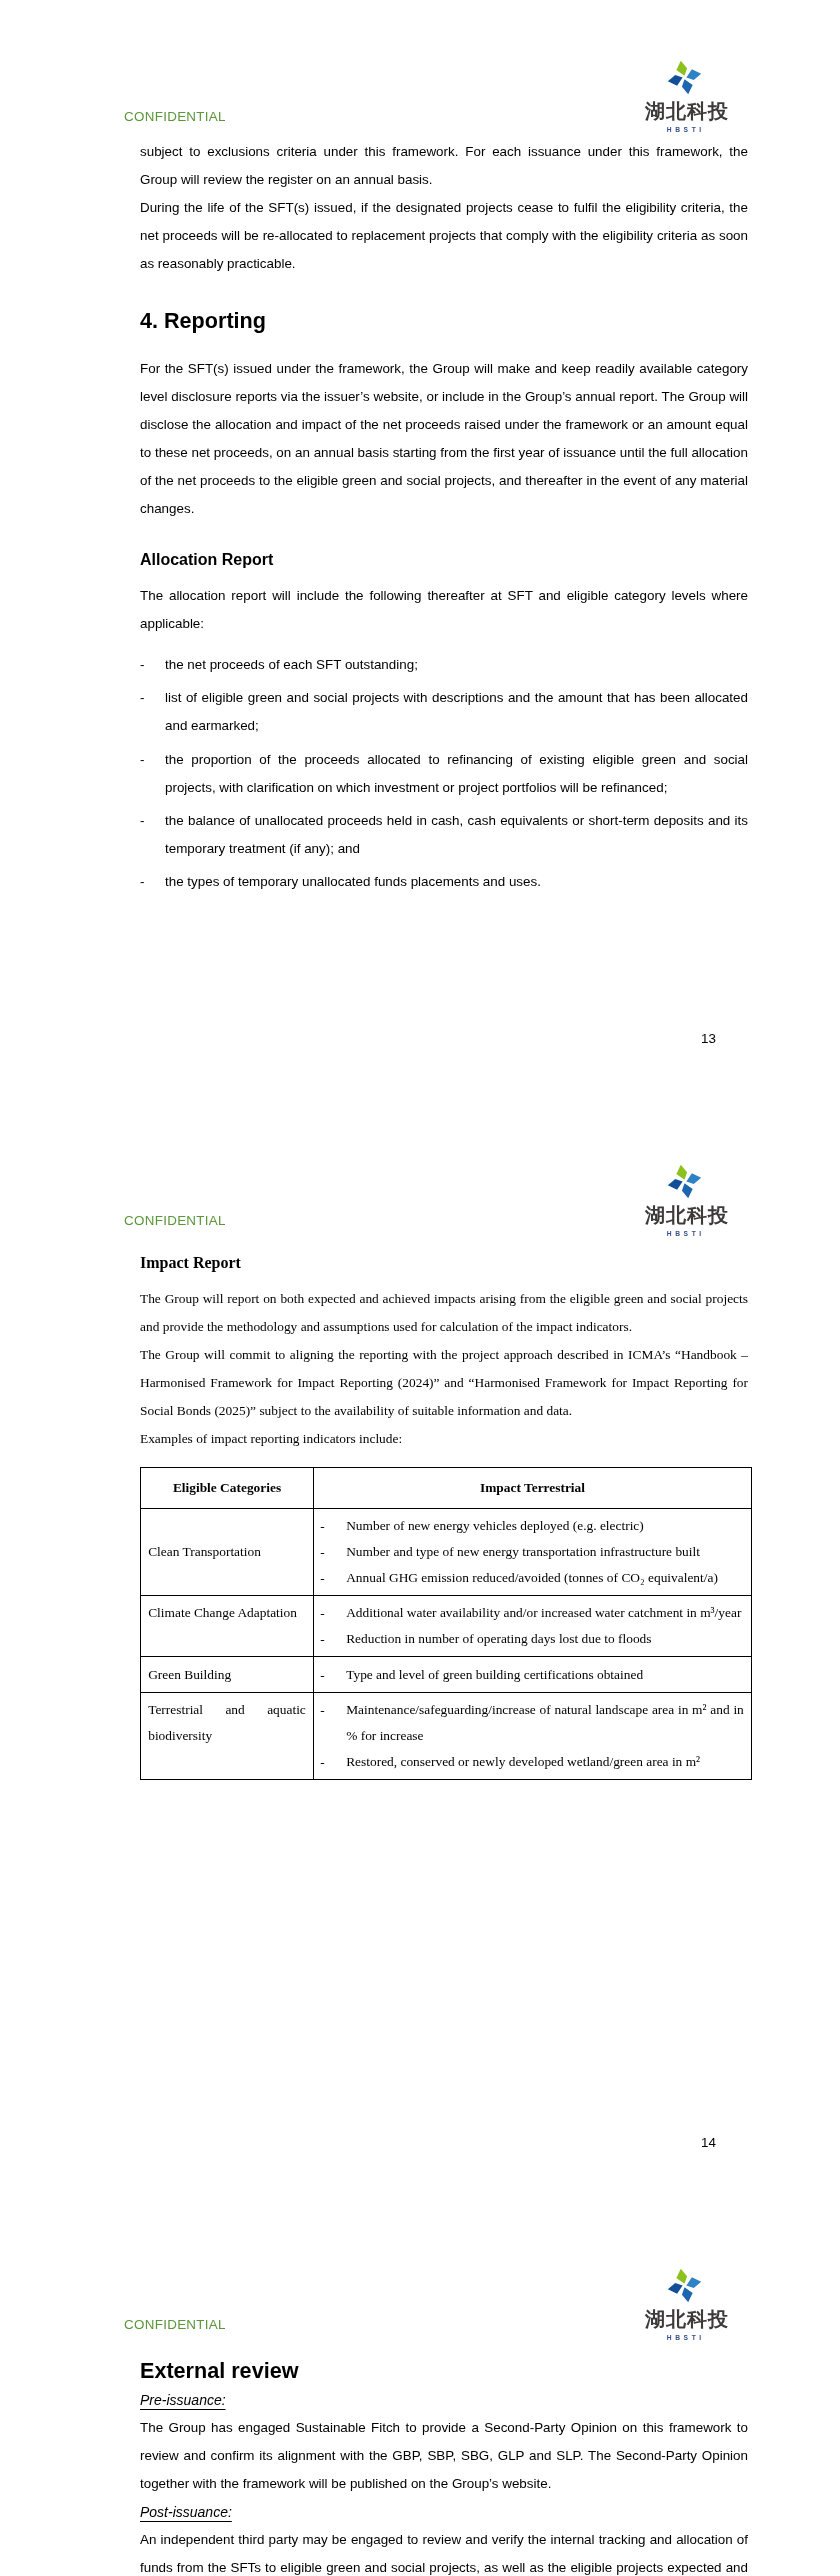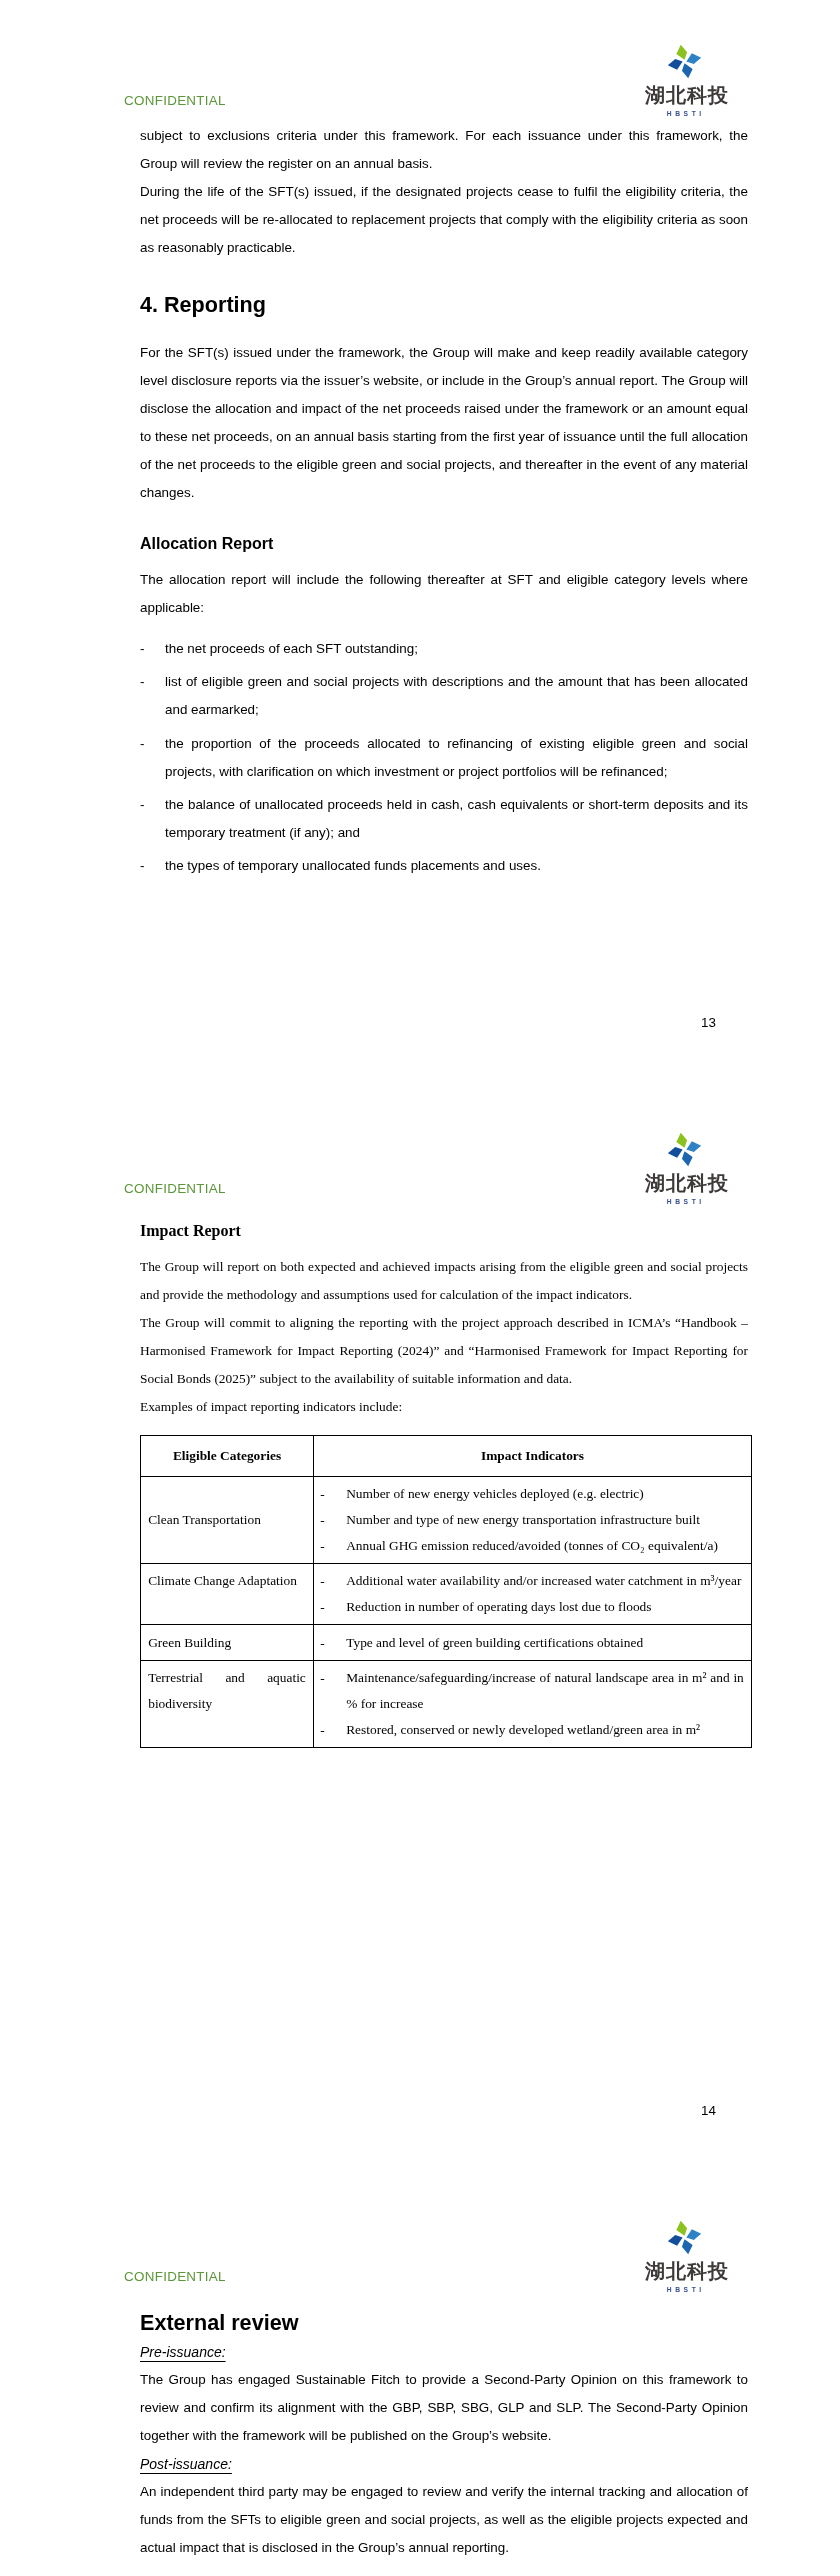--- a/index.html
+++ b/index.html
@@ -7,20 +7,21 @@
     width: 841px;
     font-family: "Liberation Sans", sans-serif;
     color: #000000;
   }
   .page {
     position: relative;
     width: 841px;
     height: 1088px;
     background: #ffffff;
     overflow: hidden;
+    margin-top: 16px;
   }
   .confidential {
     position: absolute;
     left: 124px;
     top: 93px;
     font-size: 13.4px;
     letter-spacing: 0.3px;
     color: #5B9638;
   }
   .logo {
@@ -204,21 +205,21 @@
     <p class="mt-para">Examples of impact reporting indicators include:</p>
 
     <table class="impact">
       <colgroup>
           <col class="c-cat">
           <col class="c-ind">
         </colgroup>
       <tbody>
           <tr>
         <th>Eligible Categories</th>
-        <th>Impact Indicators</th>
+        <th>Impact Terrestrial</th>
       </tr>
       <tr>
         <td class="cat vc">Clean Transportation</td>
         <td class="ind">
           <div class="ti">
             <span class="dash">-</span>
             <span class="ttext">Number of new energy vehicles deployed (e.g. electric)</span>
           </div>
           <div class="ti">
             <span class="dash">-</span>

